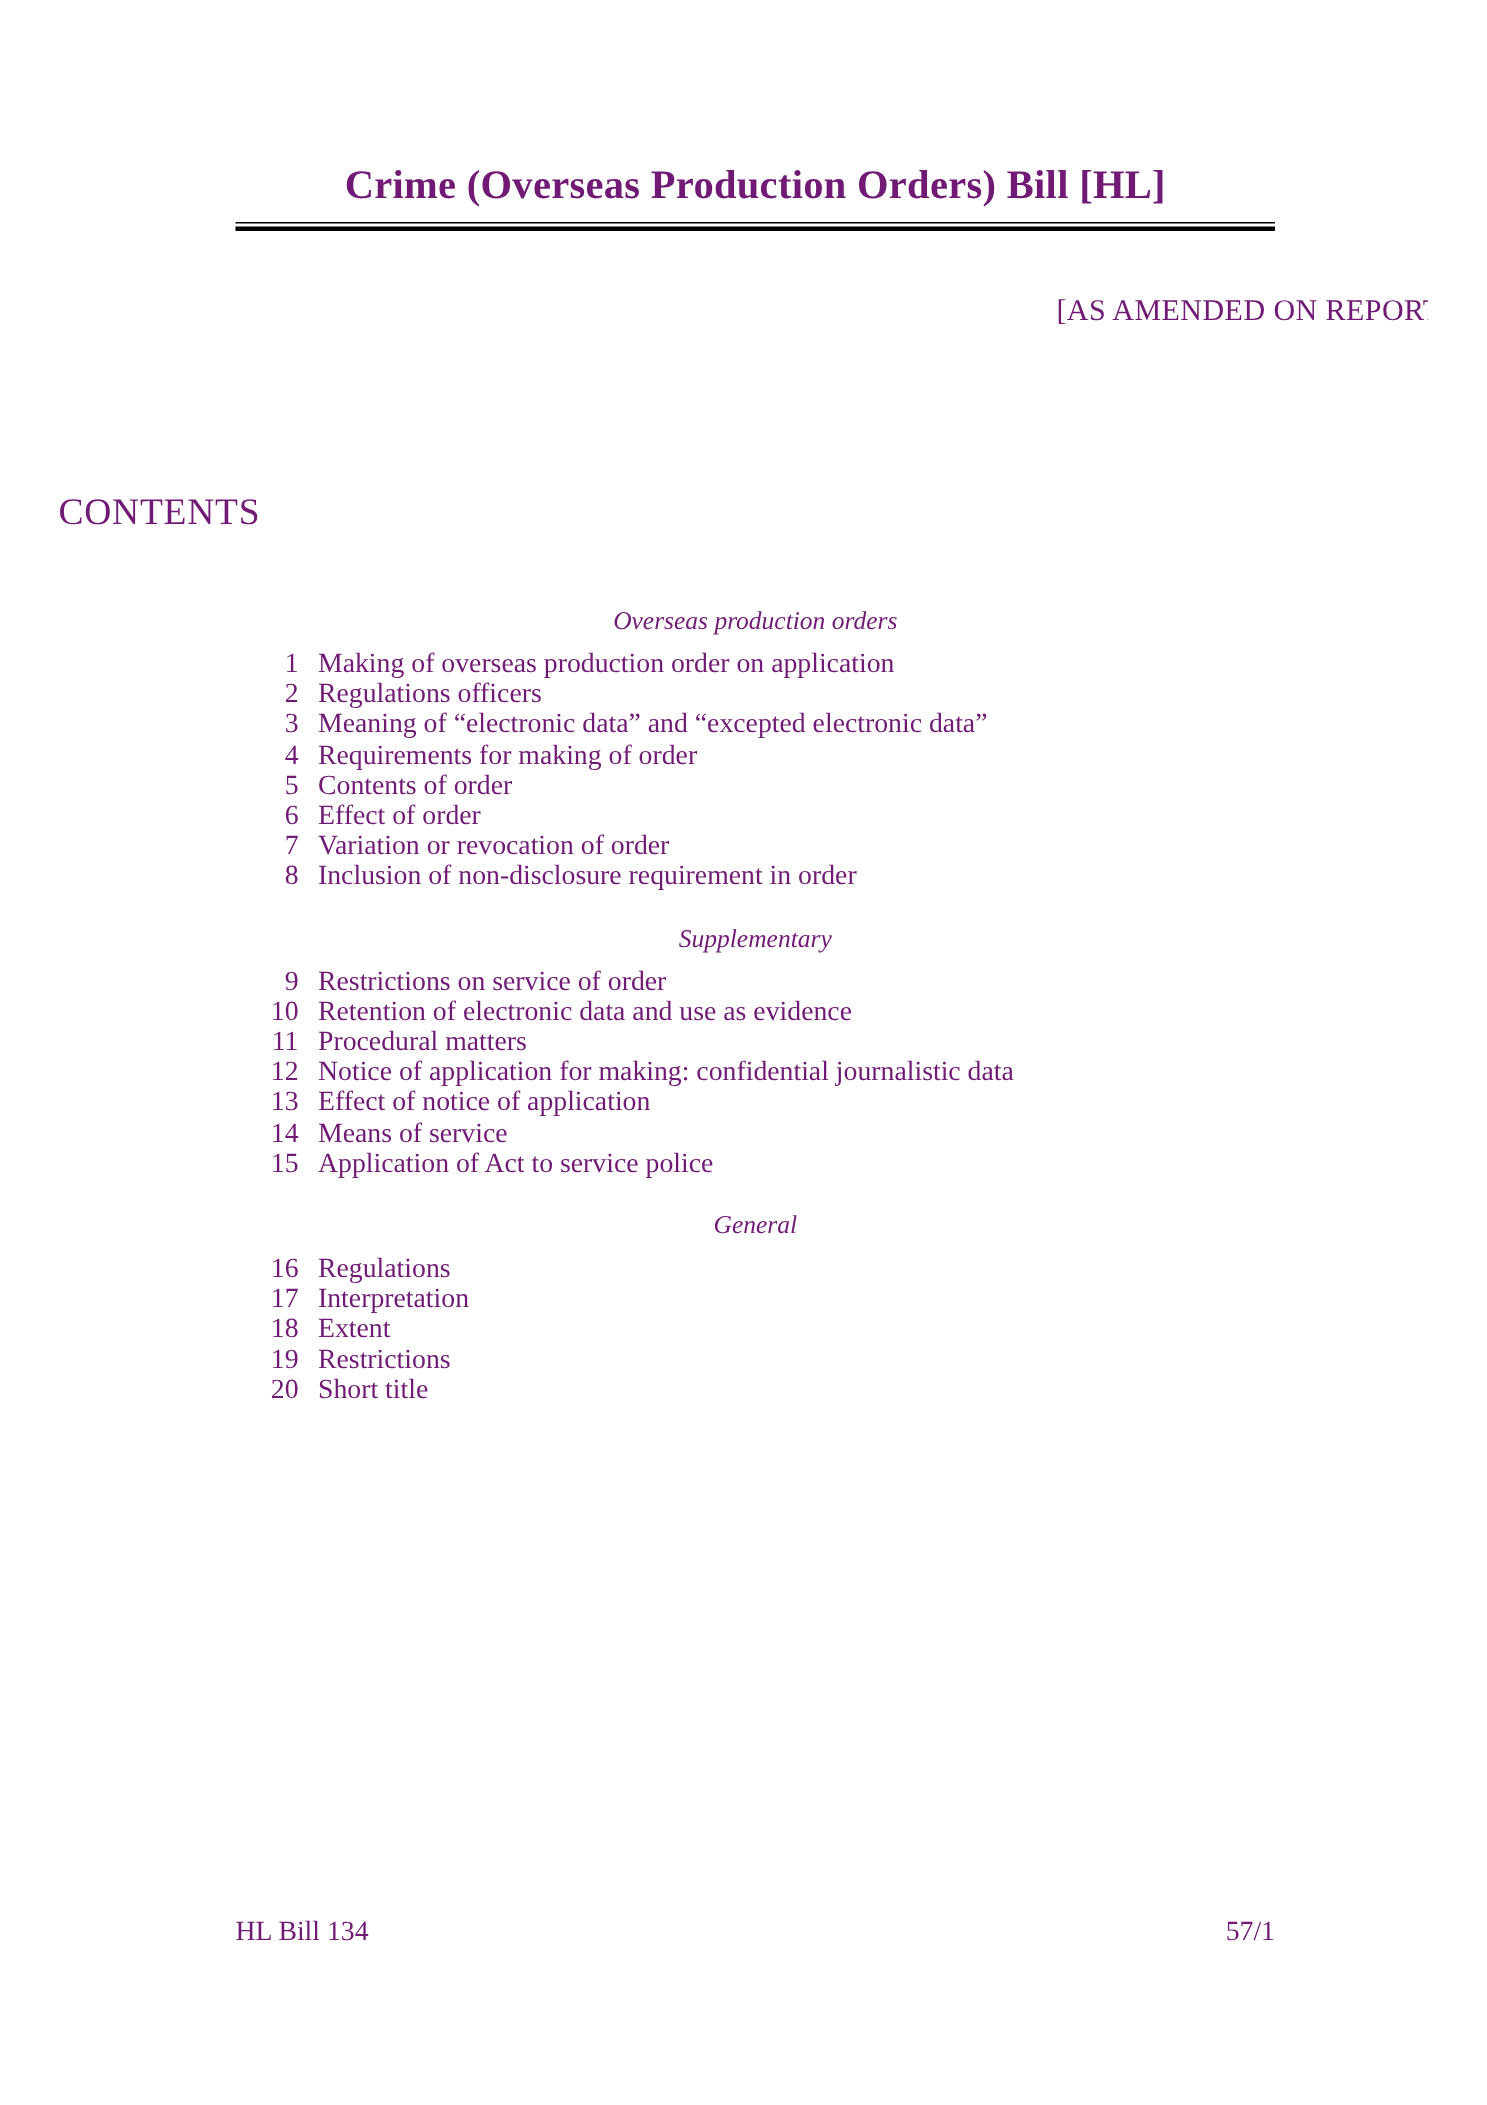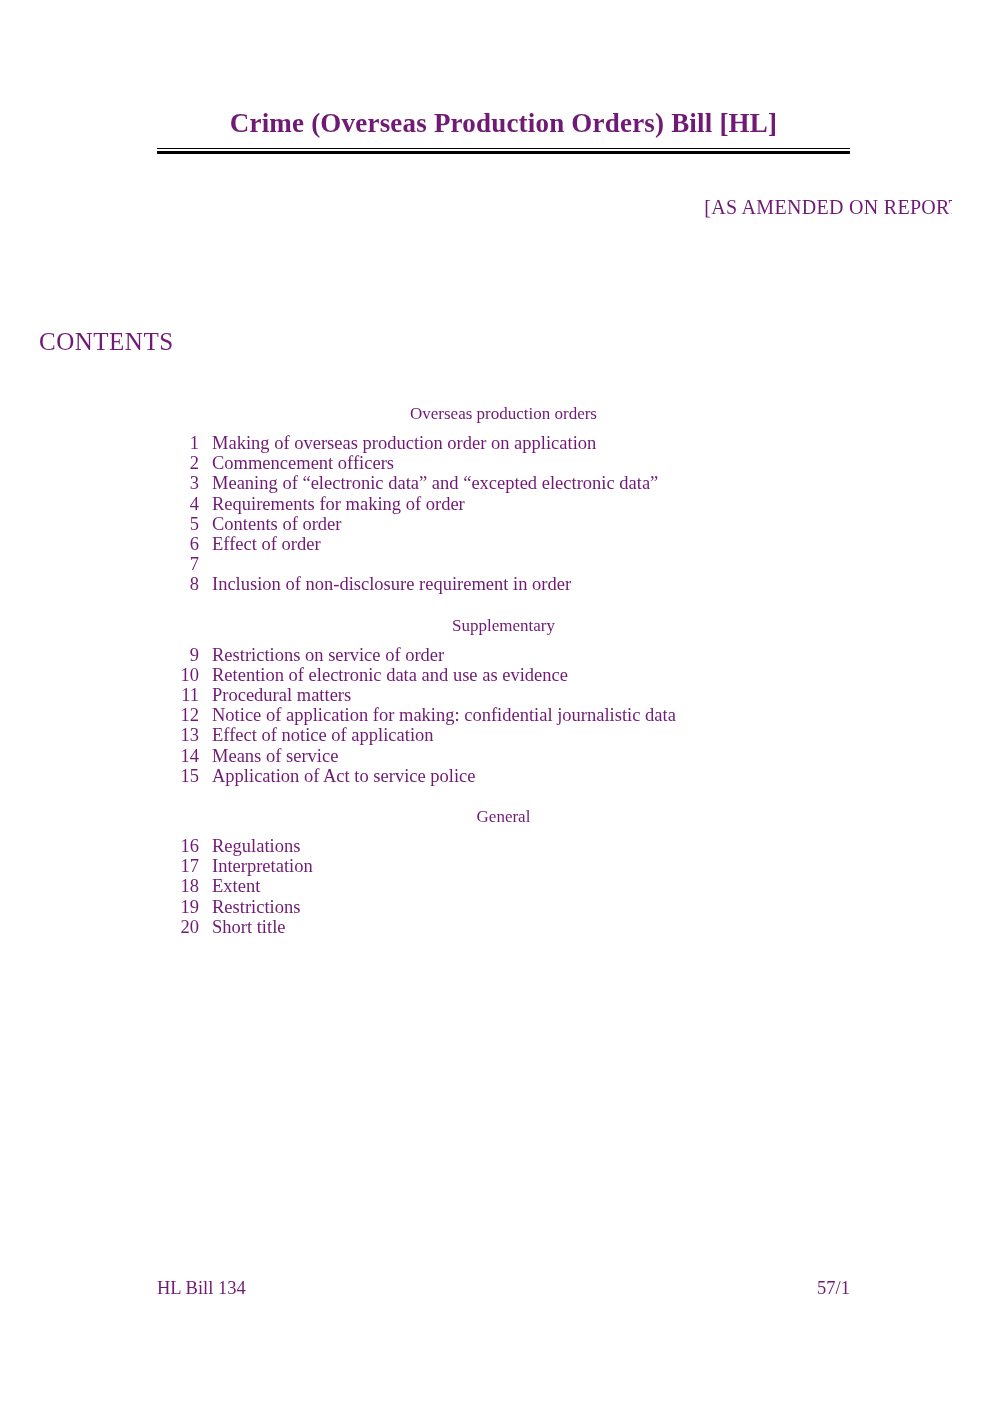--- a/index.html
+++ b/index.html
@@ -77,20 +77,21 @@
   .contents-body {
     position: absolute;
     left: 0;
     top: 400px;
     width: 929px;
   }
 
   .section-heading {
     width: 929px;
     text-align: center;
+    font-style: italic;
     font-size: 17px;
     margin-bottom: 9px;
   }
 
   .section-group + .section-group {
     margin-top: 21px;
   }
 
   .toc-list {
     list-style: none;
@@ -153,40 +154,41 @@
 
     <div class="section-group">
       <div class="section-heading">Overseas production orders</div>
       <ul class="toc-list">
         <li class="toc-item">
           <span class="toc-num">1</span>
           <span class="toc-label">Making of overseas production order on application</span>
         </li>
         <li class="toc-item">
           <span class="toc-num">2</span>
-          <span class="toc-label">Commencement officers</span>
+          <span class="toc-label">Regulations officers</span>
         </li>
         <li class="toc-item">
           <span class="toc-num">3</span>
           <span class="toc-label">Meaning of “electronic data” and “excepted electronic data”</span>
         </li>
         <li class="toc-item">
           <span class="toc-num">4</span>
           <span class="toc-label">Requirements for making of order</span>
         </li>
         <li class="toc-item">
           <span class="toc-num">5</span>
           <span class="toc-label">Contents of order</span>
         </li>
         <li class="toc-item">
           <span class="toc-num">6</span>
           <span class="toc-label">Effect of order</span>
         </li>
         <li class="toc-item">
           <span class="toc-num">7</span>
+          <span class="toc-label">Variation or revocation of order</span>
         </li>
         <li class="toc-item">
           <span class="toc-num">8</span>
           <span class="toc-label">Inclusion of non-disclosure requirement in order</span>
         </li>
       </ul>
     </div>
 
     <div class="section-group">
       <div class="section-heading">Supplementary</div>

